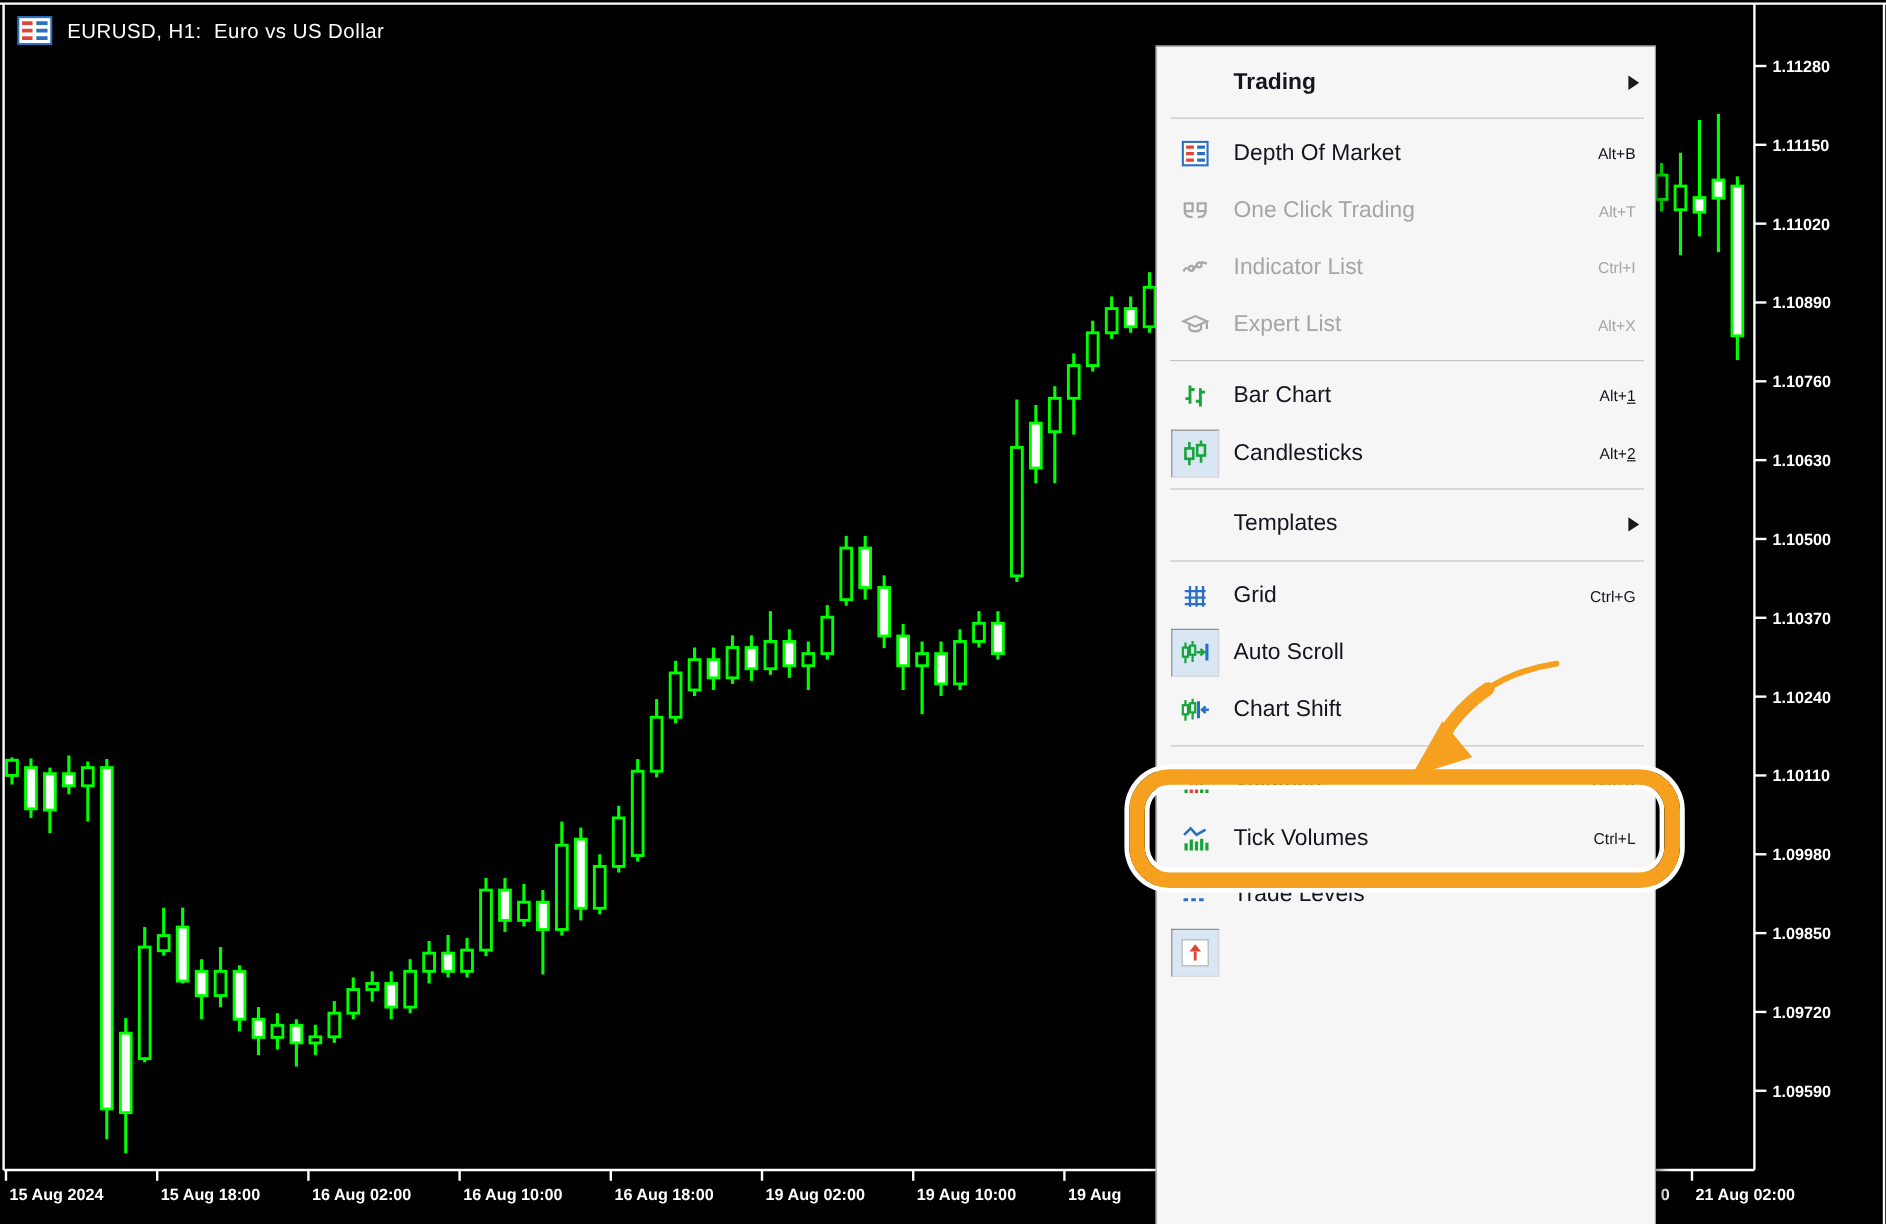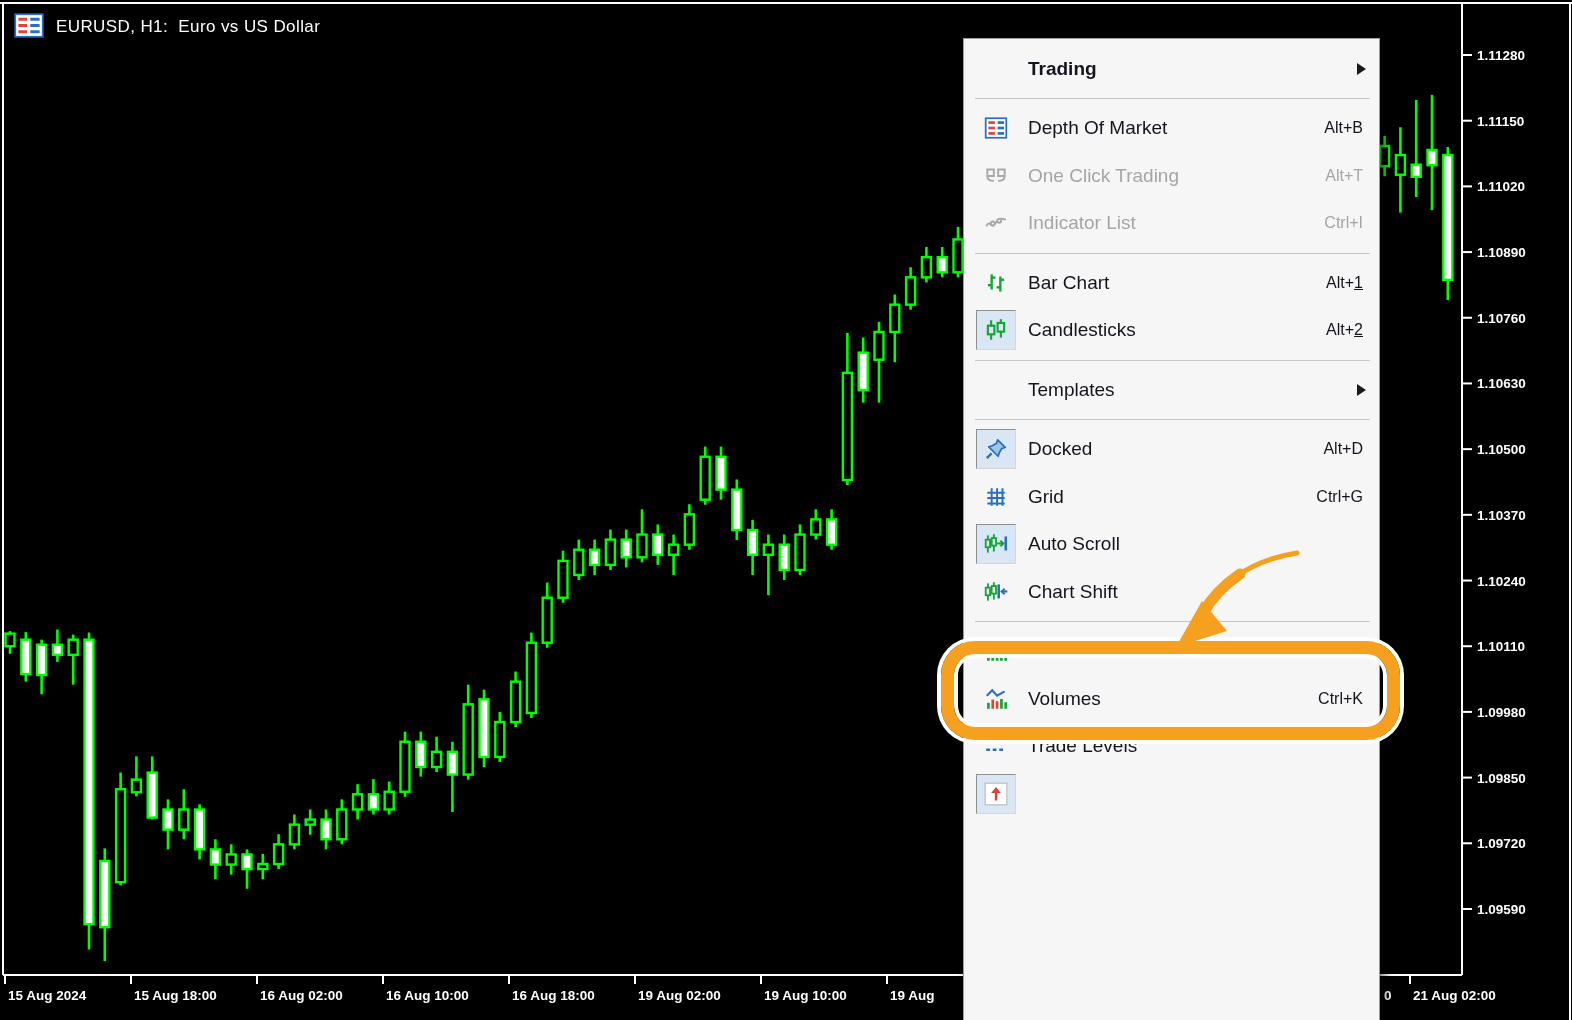--- a/index.html
+++ b/index.html
@@ -12,21 +12,21 @@
   #menu{position:absolute;left:963px;top:38px;width:417px;height:1016px;background:#f6f6f6;
         border:1px solid #9b9b9b;box-sizing:border-box;padding-top:6px;z-index:10;
         box-shadow:4px 4px 10px rgba(0,0,0,.55);}
   .row{position:relative;height:47.5px;text-align:right;}
   .iconwrap{position:absolute;left:12px;top:50%;transform:translateY(-50%);width:40px;height:40px;
             display:flex;align-items:center;justify-content:center;box-sizing:border-box;}
   .iconwrap.pressed{background:#d9e7f5;border:1px solid;border-color:#8f8f8f #d6d6d6 #d6d6d6 #8f8f8f;}
   .iconwrap svg{width:26px;height:26px;}
   .label{position:absolute;left:64px;top:50%;transform:translateY(-50%);font-size:19px;color:#15151f;white-space:nowrap;}
   .label.bold{font-weight:bold;}
-  .shortcut{position:absolute;right:16px;top:50%;transform:translateY(-50%);font-size:16px;color:#15151f;}
+  .shortcut{position:absolute;right:16px;top:50%;transform:translateY(-50%);font-size:13px;color:#15151f;}
   .row.disabled .label,.row.disabled .shortcut{color:#a5a5a5;}
   .subarrow{position:absolute;right:13px;top:50%;transform:translateY(-50%);width:0;height:0;
             border-left:9px solid #1a1a1a;border-top:6px solid transparent;border-bottom:6px solid transparent;}
   .sep{height:12px;position:relative;}
   .sep::after{content:"";position:absolute;left:11px;right:9px;top:5.5px;height:1px;background:#c6c6c6;}
   .shortcut u,.label u{text-decoration:underline;}
   
   #ring{position:absolute;left:941px;top:641px;width:459px;height:99px;box-sizing:border-box;
         border:13px solid #F5A01E;border-radius:34px;z-index:20;
         box-shadow:0 0 0 4px #ffffff, inset 0 0 0 4px #ffffff;}
@@ -417,20 +417,31 @@
         <span class="iconwrap">
           <svg viewBox="0 0 24 24" fill="none" stroke="#a9a9a9" stroke-width="1.8">
             <path d="M3 15c3-7 5 3 8-2s5-6 10-4"></path>
             <circle cx="9" cy="12.5" r="1.8" fill="#f6f6f6"></circle>
             <circle cx="15" cy="10" r="1.8" fill="#f6f6f6"></circle>
           </svg>
         </span>
         <span class="label">Indicator List</span>
         <span class="shortcut">Ctrl+I</span>
       </div>
+      <div class="row disabled">
+        <span class="iconwrap">
+          <svg viewBox="0 0 24 24" fill="none" stroke="#a9a9a9" stroke-width="1.7">
+            <path d="M12 5L21 9l-9 4-9-4z"></path>
+            <path d="M7.5 11.5v3.5c2.5 2.3 6.5 2.3 9 0v-3.5"></path>
+            <path d="M21 9v6"></path>
+          </svg>
+        </span>
+        <span class="label">Expert List</span>
+        <span class="shortcut">Alt+X</span>
+      </div>
       <div class="sep"></div>
       <div class="row">
         <span class="iconwrap">
           <svg viewBox="0 0 24 24" stroke="#17a53b" stroke-width="2.2">
             <line x1="8" y1="4" x2="8" y2="18"></line>
             <line x1="8" y1="7" x2="11.5" y2="7"></line>
             <line x1="4.5" y1="14" x2="8" y2="14"></line>
             <line x1="16" y1="6" x2="16" y2="20"></line>
             <line x1="16" y1="9" x2="19.5" y2="9"></line>
             <line x1="12.5" y1="16" x2="16" y2="16"></line>
@@ -451,30 +462,20 @@
         <span class="label">Candlesticks</span>
         <span class="shortcut">Alt+<u>2</u></span>
       </div>
       <div class="sep"></div>
       <div class="row">
         <span class="label">Templates</span>
         <span class="subarrow"></span>
       </div>
       <div class="sep"></div>
       <div class="row">
-        <span class="iconwrap pressed">
-          <svg viewBox="0 0 24 24">
-            <path d="M13.5 3.5l7 7-3.2 1-2.3 4-1 3.2-8.7-8.7 3.2-1 4-2.3z" fill="#9dc6ec" stroke="#2b6fb5" stroke-width="1.6" stroke-linejoin="round"></path>
-            <line x1="8" y1="16" x2="3.5" y2="20.5" stroke="#2b6fb5" stroke-width="2.2"></line>
-          </svg>
-        </span>
-        <span class="label">Docked</span>
-        <span class="shortcut">Alt+D</span>
-      </div>
-      <div class="row">
         <span class="iconwrap">
           <svg viewBox="0 0 24 24" fill="none" stroke="#2a70c2" stroke-width="1.8">
             <path d="M4 8h16M4 13h16M4 18h16M8 4v16M13 4v16M18 4v16"></path>
           </svg>
         </span>
         <span class="label">Grid</span>
         <span class="shortcut">Ctrl+G</span>
       </div>
       <div class="row">
         <span class="iconwrap pressed">
@@ -506,54 +507,54 @@
             <line x1="14.5" y1="5" x2="14.5" y2="18" stroke="#2a70c2" stroke-width="2.4"></line>
             <g stroke="#2a70c2" stroke-width="1.9">
               <line x1="17.5" y1="11.5" x2="22.5" y2="11.5"></line>
               <path d="M20 9l-2.8 2.5 2.8 2.5"></path>
             </g>
           </svg>
         </span>
         <span class="label">Chart Shift</span>
       </div>
       <div class="sep"></div>
+      <div class="row">
+        <span class="iconwrap">
+          <svg viewBox="0 0 24 24" fill="none">
+            <path d="M3.5 9l5-5 4.5 5 7-4" stroke="#2a70c2" stroke-width="2"></path>
+            <g stroke-width="2.5">
+              <line x1="5" y1="21" x2="5" y2="15.5" stroke="#17a53b"></line>
+              <line x1="9" y1="21" x2="9" y2="12.5" stroke="#e04438"></line>
+              <line x1="13" y1="21" x2="13" y2="14" stroke="#e04438"></line>
+              <line x1="17" y1="21" x2="17" y2="12" stroke="#17a53b"></line>
+              <line x1="21" y1="21" x2="21" y2="15" stroke="#17a53b"></line>
+            </g>
+          </svg>
+        </span>
+        <span class="label">Volumes</span>
+        <span class="shortcut">Ctrl+K</span>
+      </div>
       <div class="row">
         <span class="iconwrap">
           <svg viewBox="0 0 24 24" fill="none">
             <path d="M3.5 9l5-5 4.5 5 7-4" stroke="#2a70c2" stroke-width="2"></path>
             <g stroke="#17a53b" stroke-width="2.5">
               <line x1="5" y1="21" x2="5" y2="15.5"></line>
               <line x1="9" y1="21" x2="9" y2="12.5"></line>
               <line x1="13" y1="21" x2="13" y2="14"></line>
               <line x1="17" y1="21" x2="17" y2="12"></line>
               <line x1="21" y1="21" x2="21" y2="15"></line>
             </g>
           </svg>
         </span>
         <span class="label">Tick Volumes</span>
         <span class="shortcut">Ctrl+L</span>
       </div>
       <div class="row">
         <span class="iconwrap">
-          <svg viewBox="0 0 24 24" fill="none">
-            <path d="M3.5 9l5-5 4.5 5 7-4" stroke="#2a70c2" stroke-width="2"></path>
-            <g stroke-width="2.5">
-              <line x1="5" y1="21" x2="5" y2="15.5" stroke="#17a53b"></line>
-              <line x1="9" y1="21" x2="9" y2="12.5" stroke="#e04438"></line>
-              <line x1="13" y1="21" x2="13" y2="14" stroke="#e04438"></line>
-              <line x1="17" y1="21" x2="17" y2="12" stroke="#17a53b"></line>
-              <line x1="21" y1="21" x2="21" y2="15" stroke="#17a53b"></line>
-            </g>
-          </svg>
-        </span>
-        <span class="label">Volumes</span>
-        <span class="shortcut">Ctrl+K</span>
-      </div>
-      <div class="row">
-        <span class="iconwrap">
           <svg viewBox="0 0 24 24" fill="none" stroke="#2a70c2" stroke-width="2.4">
             <path d="M3 8.5h3.5M9 8.5h3.5M15 8.5h3.5M3 15.5h3.5M9 15.5h3.5M15 15.5h3.5"></path>
           </svg>
         </span>
         <span class="label">Trade Levels</span>
       </div>
       <div class="row">
         <span class="iconwrap pressed">
           <svg viewBox="0 0 24 24">
             <rect x="2" y="2" width="20" height="20" fill="#fff" stroke="#b9b9b9"></rect>

